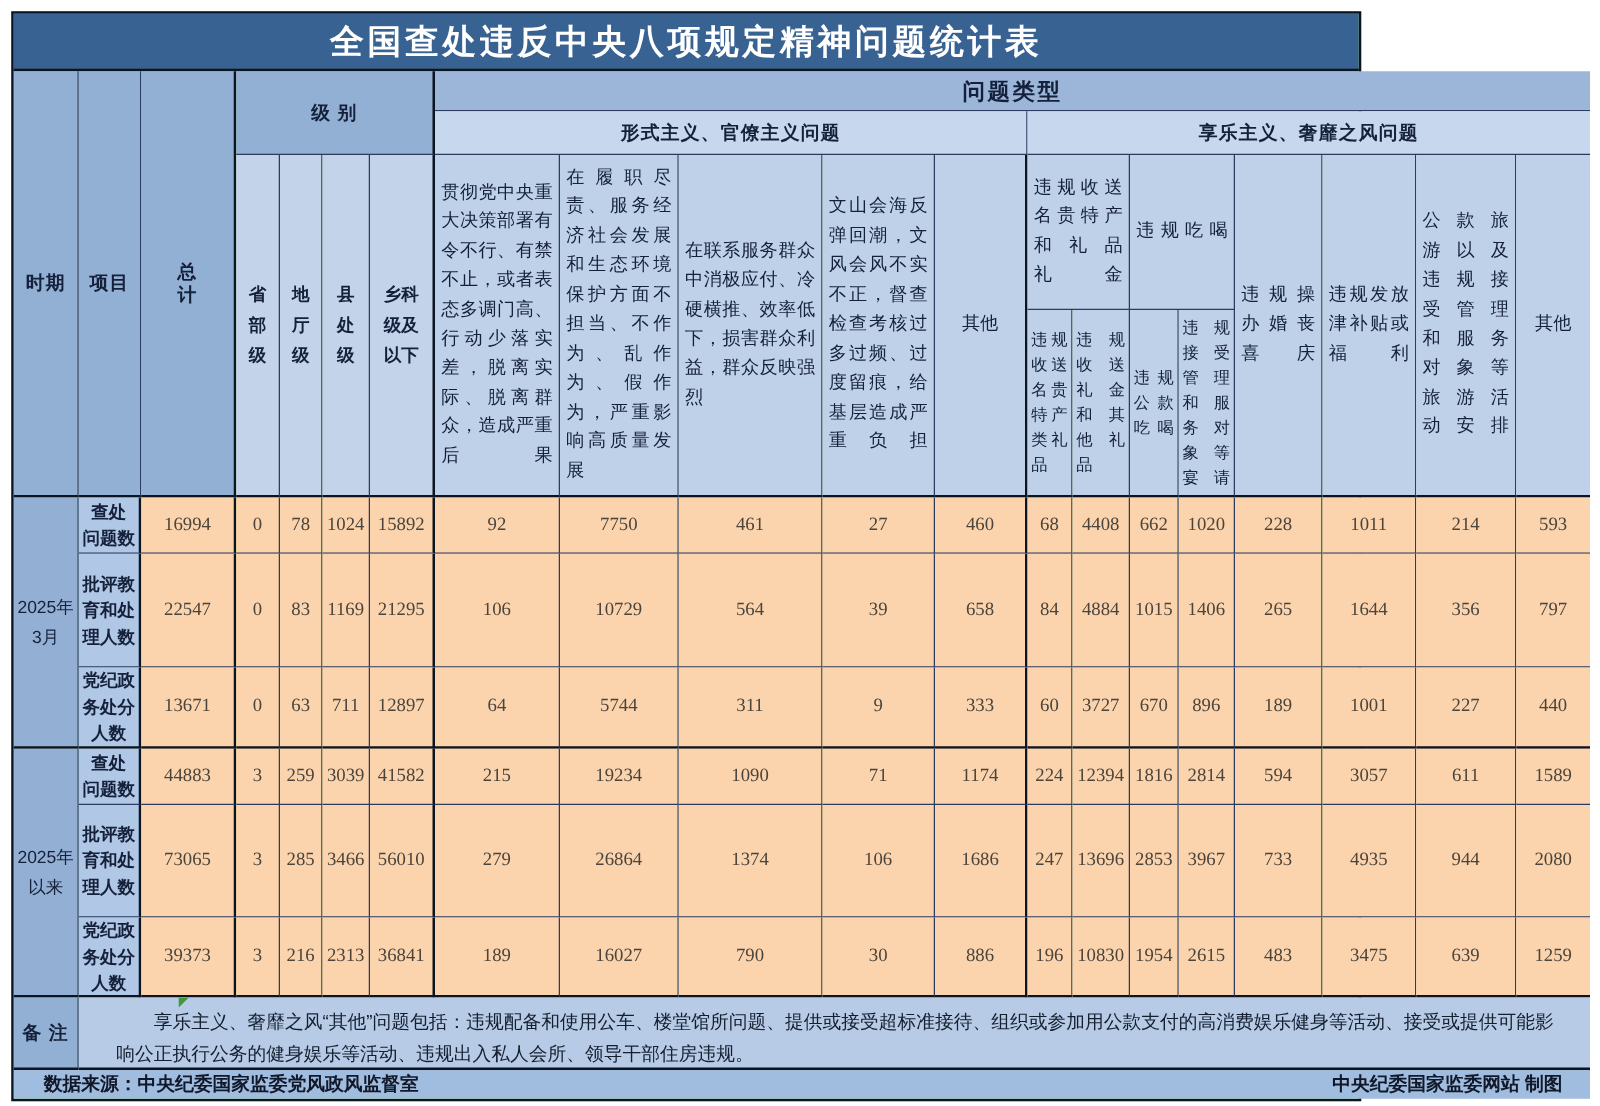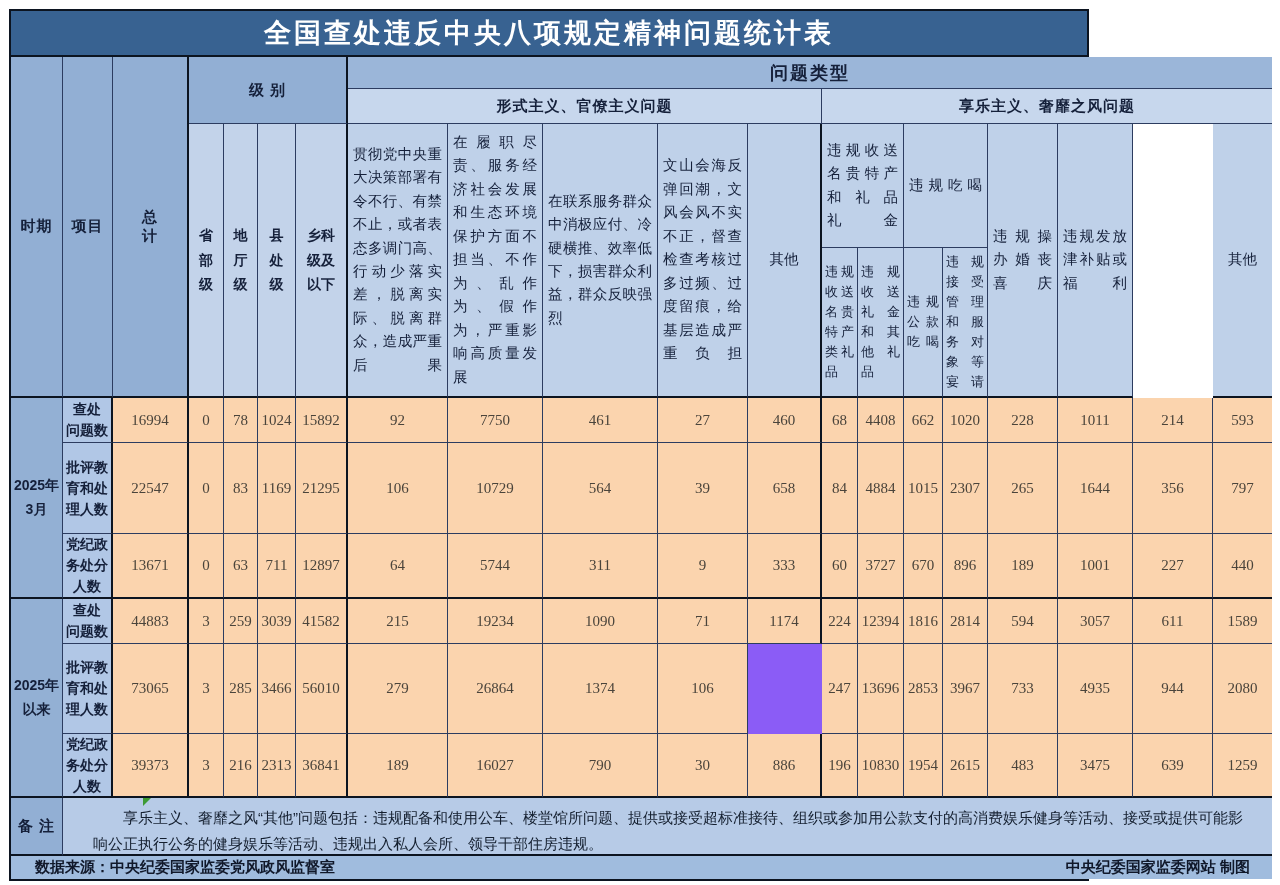--- a/index.html
+++ b/index.html
@@ -5,40 +5,40 @@
   :root{
     --line:#2c3c60; --thick:#0c1420;
     --title-bg:#386291; --mid:#92afd4; --mid2:#9bb6d9;
     --band:#c7d7ed; --hd:#bfd1e9; --lvl:#c3d3ea; --lab:#b1c7e6; --per:#93b0d4;
     --data:#fbd4ae; --rem:#b7cbe7; --foot:#a0bcde; --ink:#15203a; --numink:#4a443b;
   }
   *{box-sizing:border-box;}
   html,body{margin:0;padding:0;}
   body{width:1280px;height:885px;background:#ffffff;position:relative;
        font-family:"Liberation Sans","DejaVu Sans",sans-serif;color:var(--ink);}
-  .wrap{position:absolute;left:9px;top:9px;width:1080px;border:2px solid var(--thick);background:#8b5cf6;}
+  .wrap{position:absolute;left:9px;top:9px;width:1080px;border:2px solid var(--thick);background:#bef264;}
   .titlebar{height:46px;background:var(--title-bg);color:#ffffff;display:flex;align-items:center;justify-content:center;
        font-family:"Liberation Serif","DejaVu Serif",serif;font-weight:bold;font-size:27px;letter-spacing:3px;
        border-bottom:2px solid var(--thick);}
   .grid{display:grid;position:relative;
     grid-template-columns:52px 50px 76px 35px 34px 38px 52px 100px 95px 115px 90px 74px 36px 46px 39px 45px 70px 75px 80px 59px;
     grid-template-rows:32px 35px 124px 150px 45px 91px 65px 45px 90px 64px 58px 23px;}
   .c{border-right:1px solid var(--line);border-bottom:1px solid var(--line);
      display:flex;align-items:center;justify-content:center;text-align:center;overflow:hidden;}
   .pl{white-space:pre-line;}
   .mid{background:var(--mid);font-weight:bold;font-size:15px;letter-spacing:1px;}
   .mid2{background:var(--mid2);font-weight:bold;font-size:18px;letter-spacing:2px;}
   .band{background:var(--band);font-weight:bold;font-size:15px;letter-spacing:1px;}
   .hd{background:var(--hd);font-size:13px;line-height:1.55;padding:4px 3px;
       font-family:"Liberation Serif","DejaVu Serif",serif;}
   .hdw{font-size:14.5px;line-height:1.62;padding:4px 5px;}
   .jt>span{display:block;width:100%;text-align:justify;text-align-last:justify;}
   .lvl{background:var(--lvl);font-weight:bold;font-size:14px;line-height:1.75;}
   .lab{background:var(--lab);font-weight:bold;font-size:14px;line-height:1.5;}
-  .per{background:var(--per);font-size:14px;font-weight:700;line-height:1.7;}
+  .per{background:var(--per);font-size:14px;font-weight:400;line-height:1.7;}
   .num{background:var(--data);font-family:"Liberation Serif","DejaVu Serif",serif;
        font-size:15px;color:var(--numink);}
   .br2{border-right:2px solid var(--thick);}
   .bb2{border-bottom:2px solid var(--thick);}
   .nr{border-right:none;}
   .nb{border-bottom:none;}
   .rem{background:var(--rem);display:block;padding:5px 16px 0 30px;text-align:left;position:relative;}
   .rem p{margin:2px 0;text-indent:2em;font-size:15px;line-height:1.75;color:#141f2f;}
   .tri{position:absolute;left:80px;top:0;width:0;height:0;
        border-top:8px solid #3d9b35;border-right:8px solid transparent;}
@@ -130,20 +130,30 @@
       </div>
     <div class="c hd hdw jt bb2" style="grid-area:3/17/5/18">
         <span class="pl">违规操
 办婚丧
 喜庆</span>
       </div>
     <div class="c hd hdw jt bb2" style="grid-area:3/18/5/19">
         <span class="pl">违规发放
 津补贴或
 福利</span>
+      </div>
+    <div class="c hd hdw jt bb2" style="grid-area:3/19/5/20">
+        <span class="pl">公款旅
+游以及
+违规接
+受管理
+和服务
+对象等
+旅游活
+动安排</span>
       </div>
     <div class="c hd hdw bb2 nr" style="grid-area:3/20/5/21">其他</div>
 
     <div class="c per pl bb2" style="grid-area:5/1/8/2">2025年
 3月</div>
     <div class="c per pl bb2" style="grid-area:8/1/11/2">2025年
 以来</div>
 
     <div class="c lab pl br2" style="grid-area:5/2/6/3">查处
 问题数</div>
@@ -187,21 +197,21 @@
     <div class="c num" style="grid-area:6/6/7/7">1169</div>
     <div class="c num br2" style="grid-area:6/7/7/8">21295</div>
     <div class="c num" style="grid-area:6/8/7/9">106</div>
     <div class="c num" style="grid-area:6/9/7/10">10729</div>
     <div class="c num" style="grid-area:6/10/7/11">564</div>
     <div class="c num" style="grid-area:6/11/7/12">39</div>
     <div class="c num br2" style="grid-area:6/12/7/13">658</div>
     <div class="c num" style="grid-area:6/13/7/14">84</div>
     <div class="c num" style="grid-area:6/14/7/15">4884</div>
     <div class="c num" style="grid-area:6/15/7/16">1015</div>
-    <div class="c num" style="grid-area:6/16/7/17">2307</div>
+    <div class="c num" style="grid-area:6/16/7/17">1406</div>
     <div class="c num" style="grid-area:6/17/7/18">265</div>
     <div class="c num" style="grid-area:6/18/7/19">1644</div>
     <div class="c num" style="grid-area:6/19/7/20">356</div>
     <div class="c num nr" style="grid-area:6/20/7/21">797</div>
 
     <div class="c num br2 bb2" style="grid-area:7/3/8/4">13671</div>
     <div class="c num bb2" style="grid-area:7/4/8/5">0</div>
     <div class="c num bb2" style="grid-area:7/5/8/6">63</div>
     <div class="c num bb2" style="grid-area:7/6/8/7">711</div>
     <div class="c num br2 bb2" style="grid-area:7/7/8/8">12897</div>
@@ -240,20 +250,21 @@
 
     <div class="c num br2" style="grid-area:9/3/10/4">73065</div>
     <div class="c num" style="grid-area:9/4/10/5">3</div>
     <div class="c num" style="grid-area:9/5/10/6">285</div>
     <div class="c num" style="grid-area:9/6/10/7">3466</div>
     <div class="c num br2" style="grid-area:9/7/10/8">56010</div>
     <div class="c num" style="grid-area:9/8/10/9">279</div>
     <div class="c num" style="grid-area:9/9/10/10">26864</div>
     <div class="c num" style="grid-area:9/10/10/11">1374</div>
     <div class="c num" style="grid-area:9/11/10/12">106</div>
+    <div class="c num br2" style="grid-area:9/12/10/13">1686</div>
     <div class="c num" style="grid-area:9/13/10/14">247</div>
     <div class="c num" style="grid-area:9/14/10/15">13696</div>
     <div class="c num" style="grid-area:9/15/10/16">2853</div>
     <div class="c num" style="grid-area:9/16/10/17">3967</div>
     <div class="c num" style="grid-area:9/17/10/18">733</div>
     <div class="c num" style="grid-area:9/18/10/19">4935</div>
     <div class="c num" style="grid-area:9/19/10/20">944</div>
     <div class="c num nr" style="grid-area:9/20/10/21">2080</div>
 
     <div class="c num br2 bb2" style="grid-area:10/3/11/4">39373</div>

